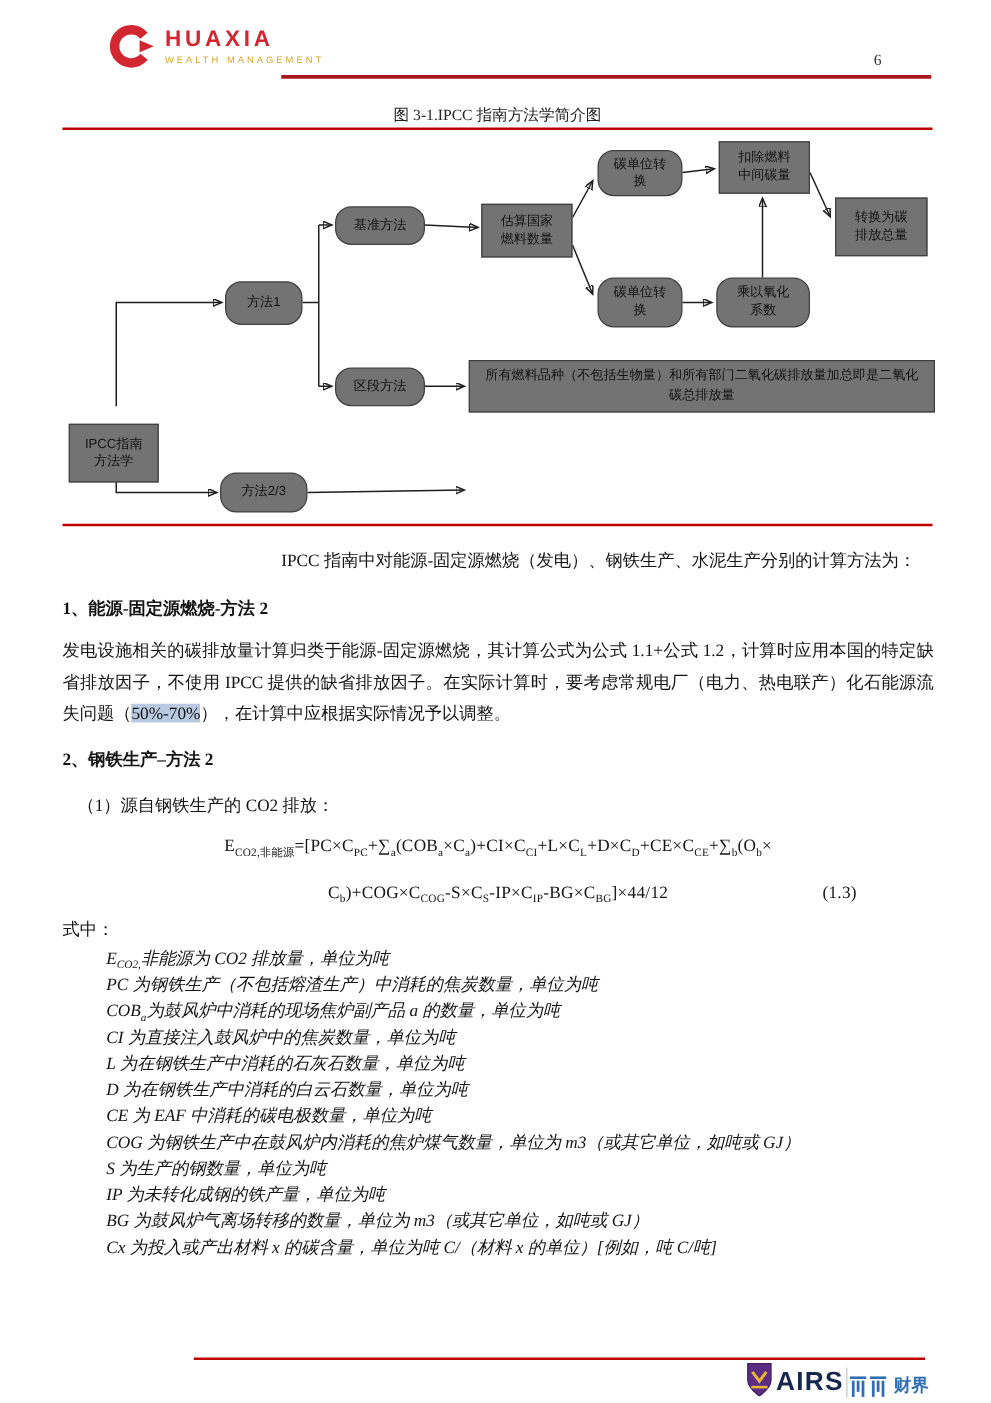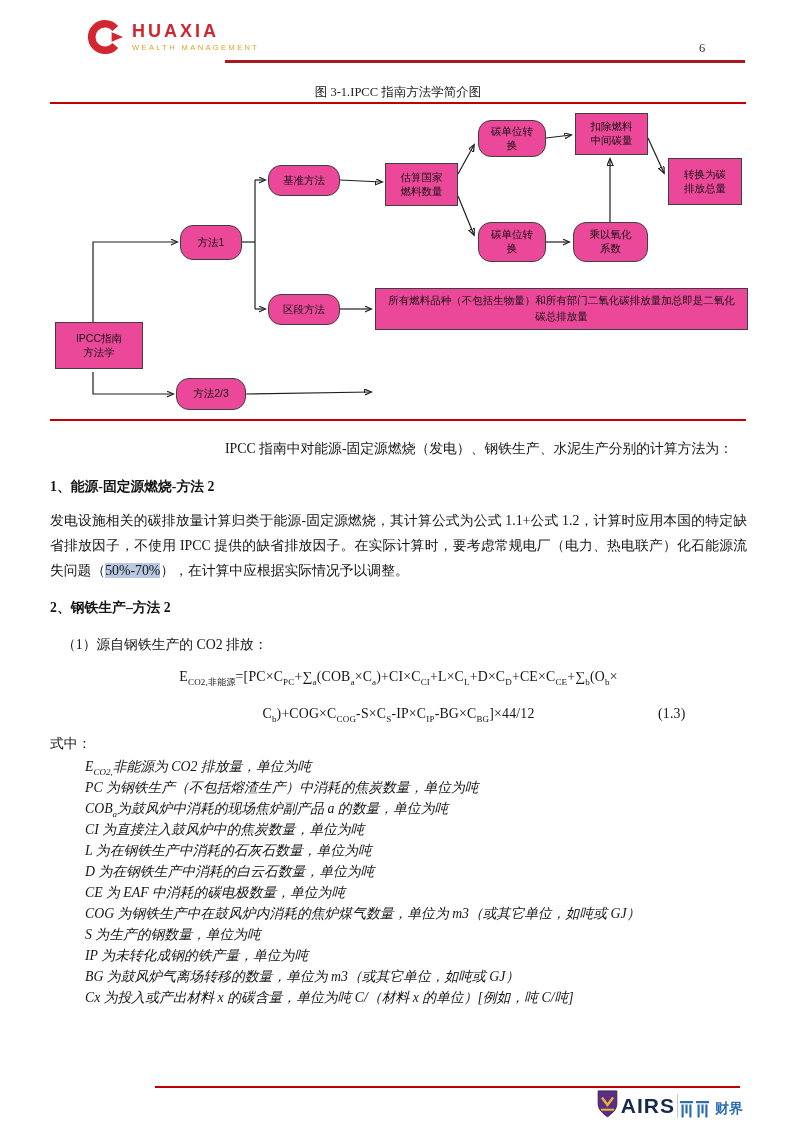--- a/index.html
+++ b/index.html
@@ -19,21 +19,21 @@
   
   .fig-title{position:absolute;left:50px;top:84px;width:696px;text-align:center;
              font-size:12.5px;color:#222;}
   .rule{position:absolute;left:50px;width:696px;height:2px;background:#c00000;}
   .rule-top{top:102px;}
   .rule-bottom{top:419px;}
 
   .diagram{position:absolute;left:50px;top:108px;width:698px;height:310px;}
   .connectors{position:absolute;left:0;top:0;}
   .connectors path{stroke:#1f1f1f;stroke-width:1.2;fill:none;}
-  .node{position:absolute;box-sizing:border-box;border:1px solid #3f3f3f;background:#ec4899;
+  .node{position:absolute;box-sizing:border-box;border:1px solid #3f3f3f;background:#737373;
         display:flex;align-items:center;justify-content:center;text-align:center;
         white-space:pre-line;font-family:"Liberation Sans","DejaVu Sans",sans-serif;
         font-size:10.5px;line-height:1.3;color:#111;padding:2px;}
   .round{border-radius:13px;}
   .desc{white-space:normal;line-height:1.5;padding:3px 9px;}
   .hl-yellow{background:#ffff00;}
 
   
   .content{position:absolute;left:50px;top:432px;width:697px;font-size:13.8px;color:#141414;}
   .intro{margin:8px 0 0 175px;}
@@ -98,21 +98,21 @@
       <path d="M408,66 L424,37" marker-end="url(#arr)"></path>
       <path d="M408,88 L424,127" marker-end="url(#arr)"></path>
       <path d="M496,30 L521,27" marker-end="url(#arr)"></path>
       <path d="M496,134 L519,134" marker-end="url(#arr)"></path>
       <path d="M560,114 L560,51" marker-end="url(#arr)"></path>
       <path d="M598,30 L614,65" marker-end="url(#arr)"></path>
       <path d="M290,201 L321,201" marker-end="url(#arr)"></path>
       <path d="M196,286 L321,284" marker-end="url(#arr)"></path>
     </svg>
 
-    <div class="node" style="left:5px;top:214px;width:88px;height:47px">IPCC指南
+    <div class="node" style="left:5px;top:231px;width:72px;height:47px">IPCC指南
 方法学</div>
     <div class="node round" style="left:130px;top:117px;width:62px;height:35px">方法1</div>
     <div class="node round" style="left:126px;top:270px;width:70px;height:32px">方法2/3</div>
     <div class="node round" style="left:218px;top:57px;width:72px;height:31px">基准方法</div>
     <div class="node round" style="left:218px;top:186px;width:72px;height:31px">区段方法</div>
     <div class="node" style="left:335px;top:55px;width:73px;height:43px">估算国家
 燃料数量</div>
     <div class="node round" style="left:428px;top:12px;width:68px;height:37px">碳单位转
 换</div>
     <div class="node" style="left:525px;top:5px;width:73px;height:42px">扣除燃料

